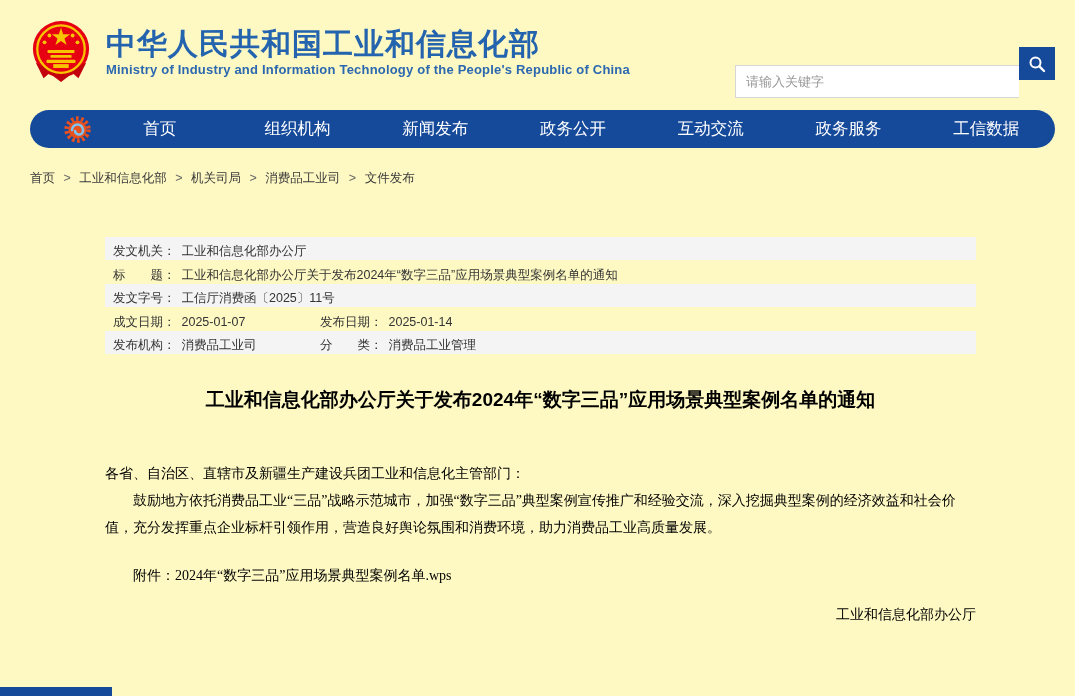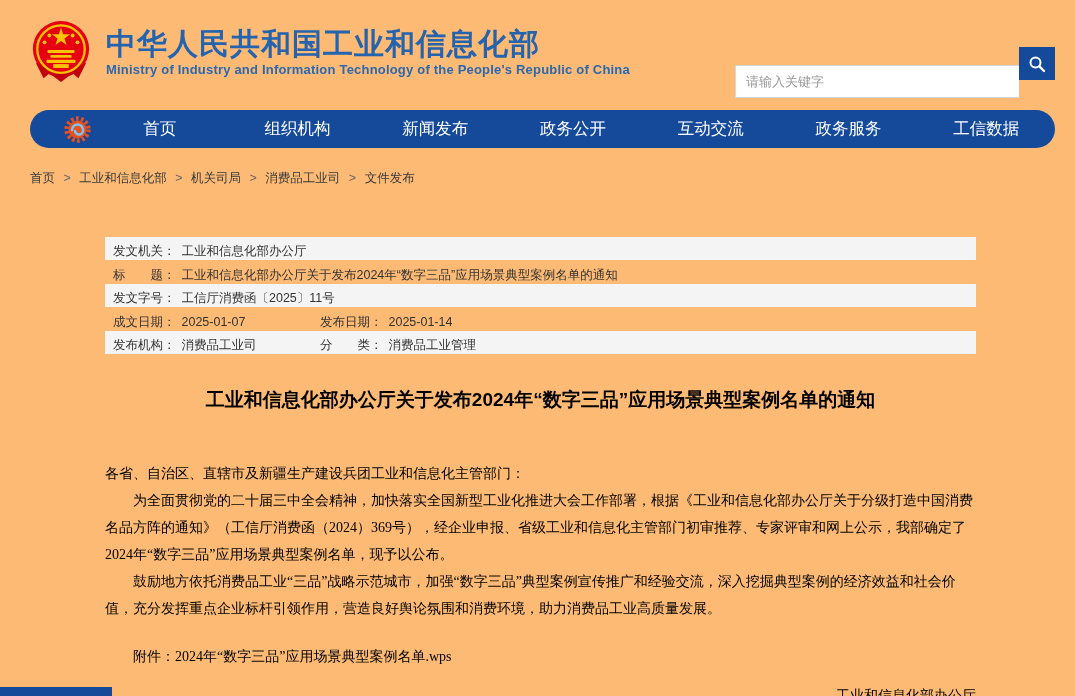--- a/index.html
+++ b/index.html
@@ -1,18 +1,18 @@
 <!DOCTYPE html>
 <html><head>
 <meta charset="utf-8">
 <style>
   * { margin:0; padding:0; box-sizing:border-box; }
   html,body { background:#ffffff; }
   body { font-family:"Liberation Sans","DejaVu Sans",sans-serif; }
-  .page { position:relative; width:1075px; height:696px; background:#fdba74; overflow:hidden; margin:0 auto; }
+  .page { position:relative; width:1075px; height:696px; background:#fef9c3; overflow:hidden; margin:0 auto; }
 
   
   .site-header { position:relative; height:108px; }
   .brand { position:absolute; left:30px; top:20px; display:flex; align-items:center; }
   .emblem { width:62px; height:64px; flex:0 0 auto; }
   .brand-text { margin-left:14px; }
   .site-title { font-size:30px; font-weight:bold; color:#2463ae; letter-spacing:1px; line-height:1.15; }
   .site-subtitle { font-size:13px; font-weight:600; color:#2b68b0; letter-spacing:0.2px; }
 
   .top-links { position:absolute; top:18px; right:30px; display:flex; align-items:center; font-size:12.5px; color:#333; }
@@ -158,21 +158,20 @@
         <span class="m-label">分　　类：</span>
         <span class="m-value">消费品工业管理</span>
       </span>
     </div>
   </div>
 
   <h1 class="doc-title">工业和信息化部办公厅关于发布2024年“数字三品”应用场景典型案例名单的通知</h1>
 
   <div class="doc-body">
     <p>各省、自治区、直辖市及新疆生产建设兵团工业和信息化主管部门：</p>
-    <p class="indent">为全面贯彻党的二十届三中全会精神，加快落实全国新型工业化推进大会工作部署，根据《工业和信息化部办公厅关于分级打造中国消费名品方阵的通知》（工信厅消费函（2024）369号），经企业申报、省级工业和信息化主管部门初审推荐、专家评审和网上公示，我部确定了2024年“数字三品”应用场景典型案例名单，现予以公布。</p>
     <p class="indent">鼓励地方依托消费品工业“三品”战略示范城市，加强“数字三品”典型案例宣传推广和经验交流，深入挖掘典型案例的经济效益和社会价值，充分发挥重点企业标杆引领作用，营造良好舆论氛围和消费环境，助力消费品工业高质量发展。</p>
   </div>
 
   <div class="attachment">附件：2024年“数字三品”应用场景典型案例名单.wps</div>
 
   <div class="signature">
     <div>工业和信息化部办公厅</div>
 
   </div>
 

